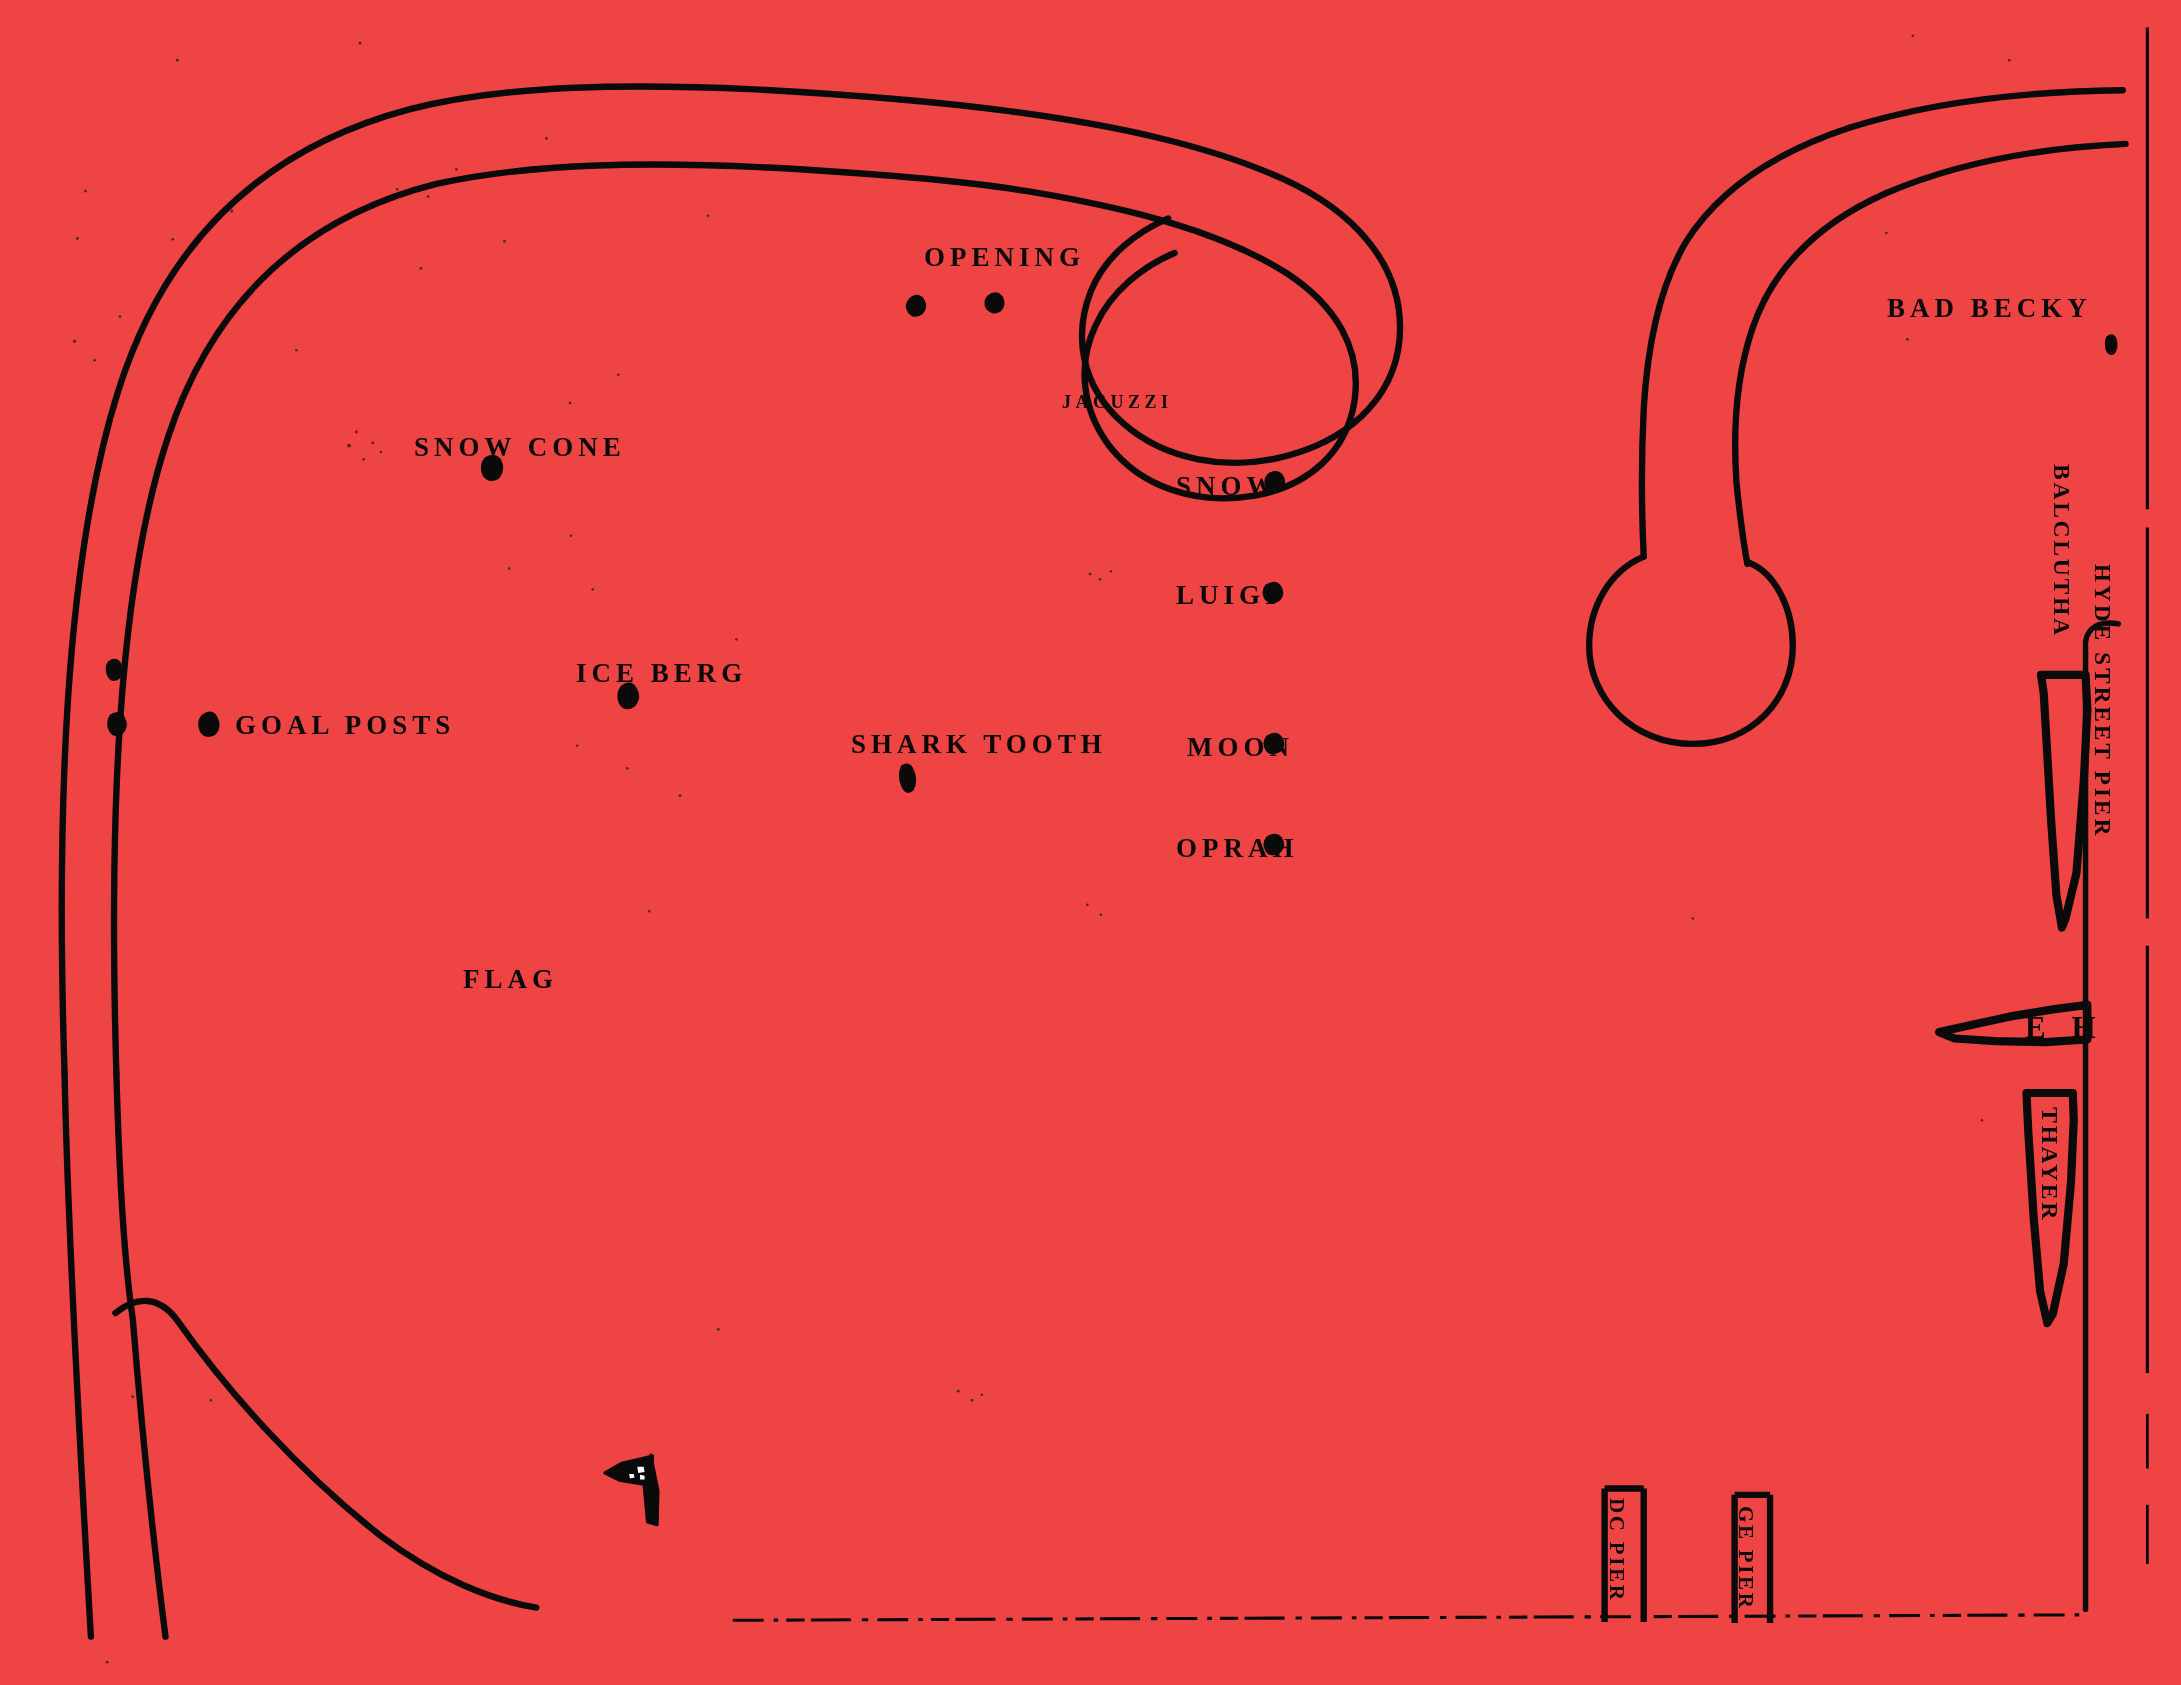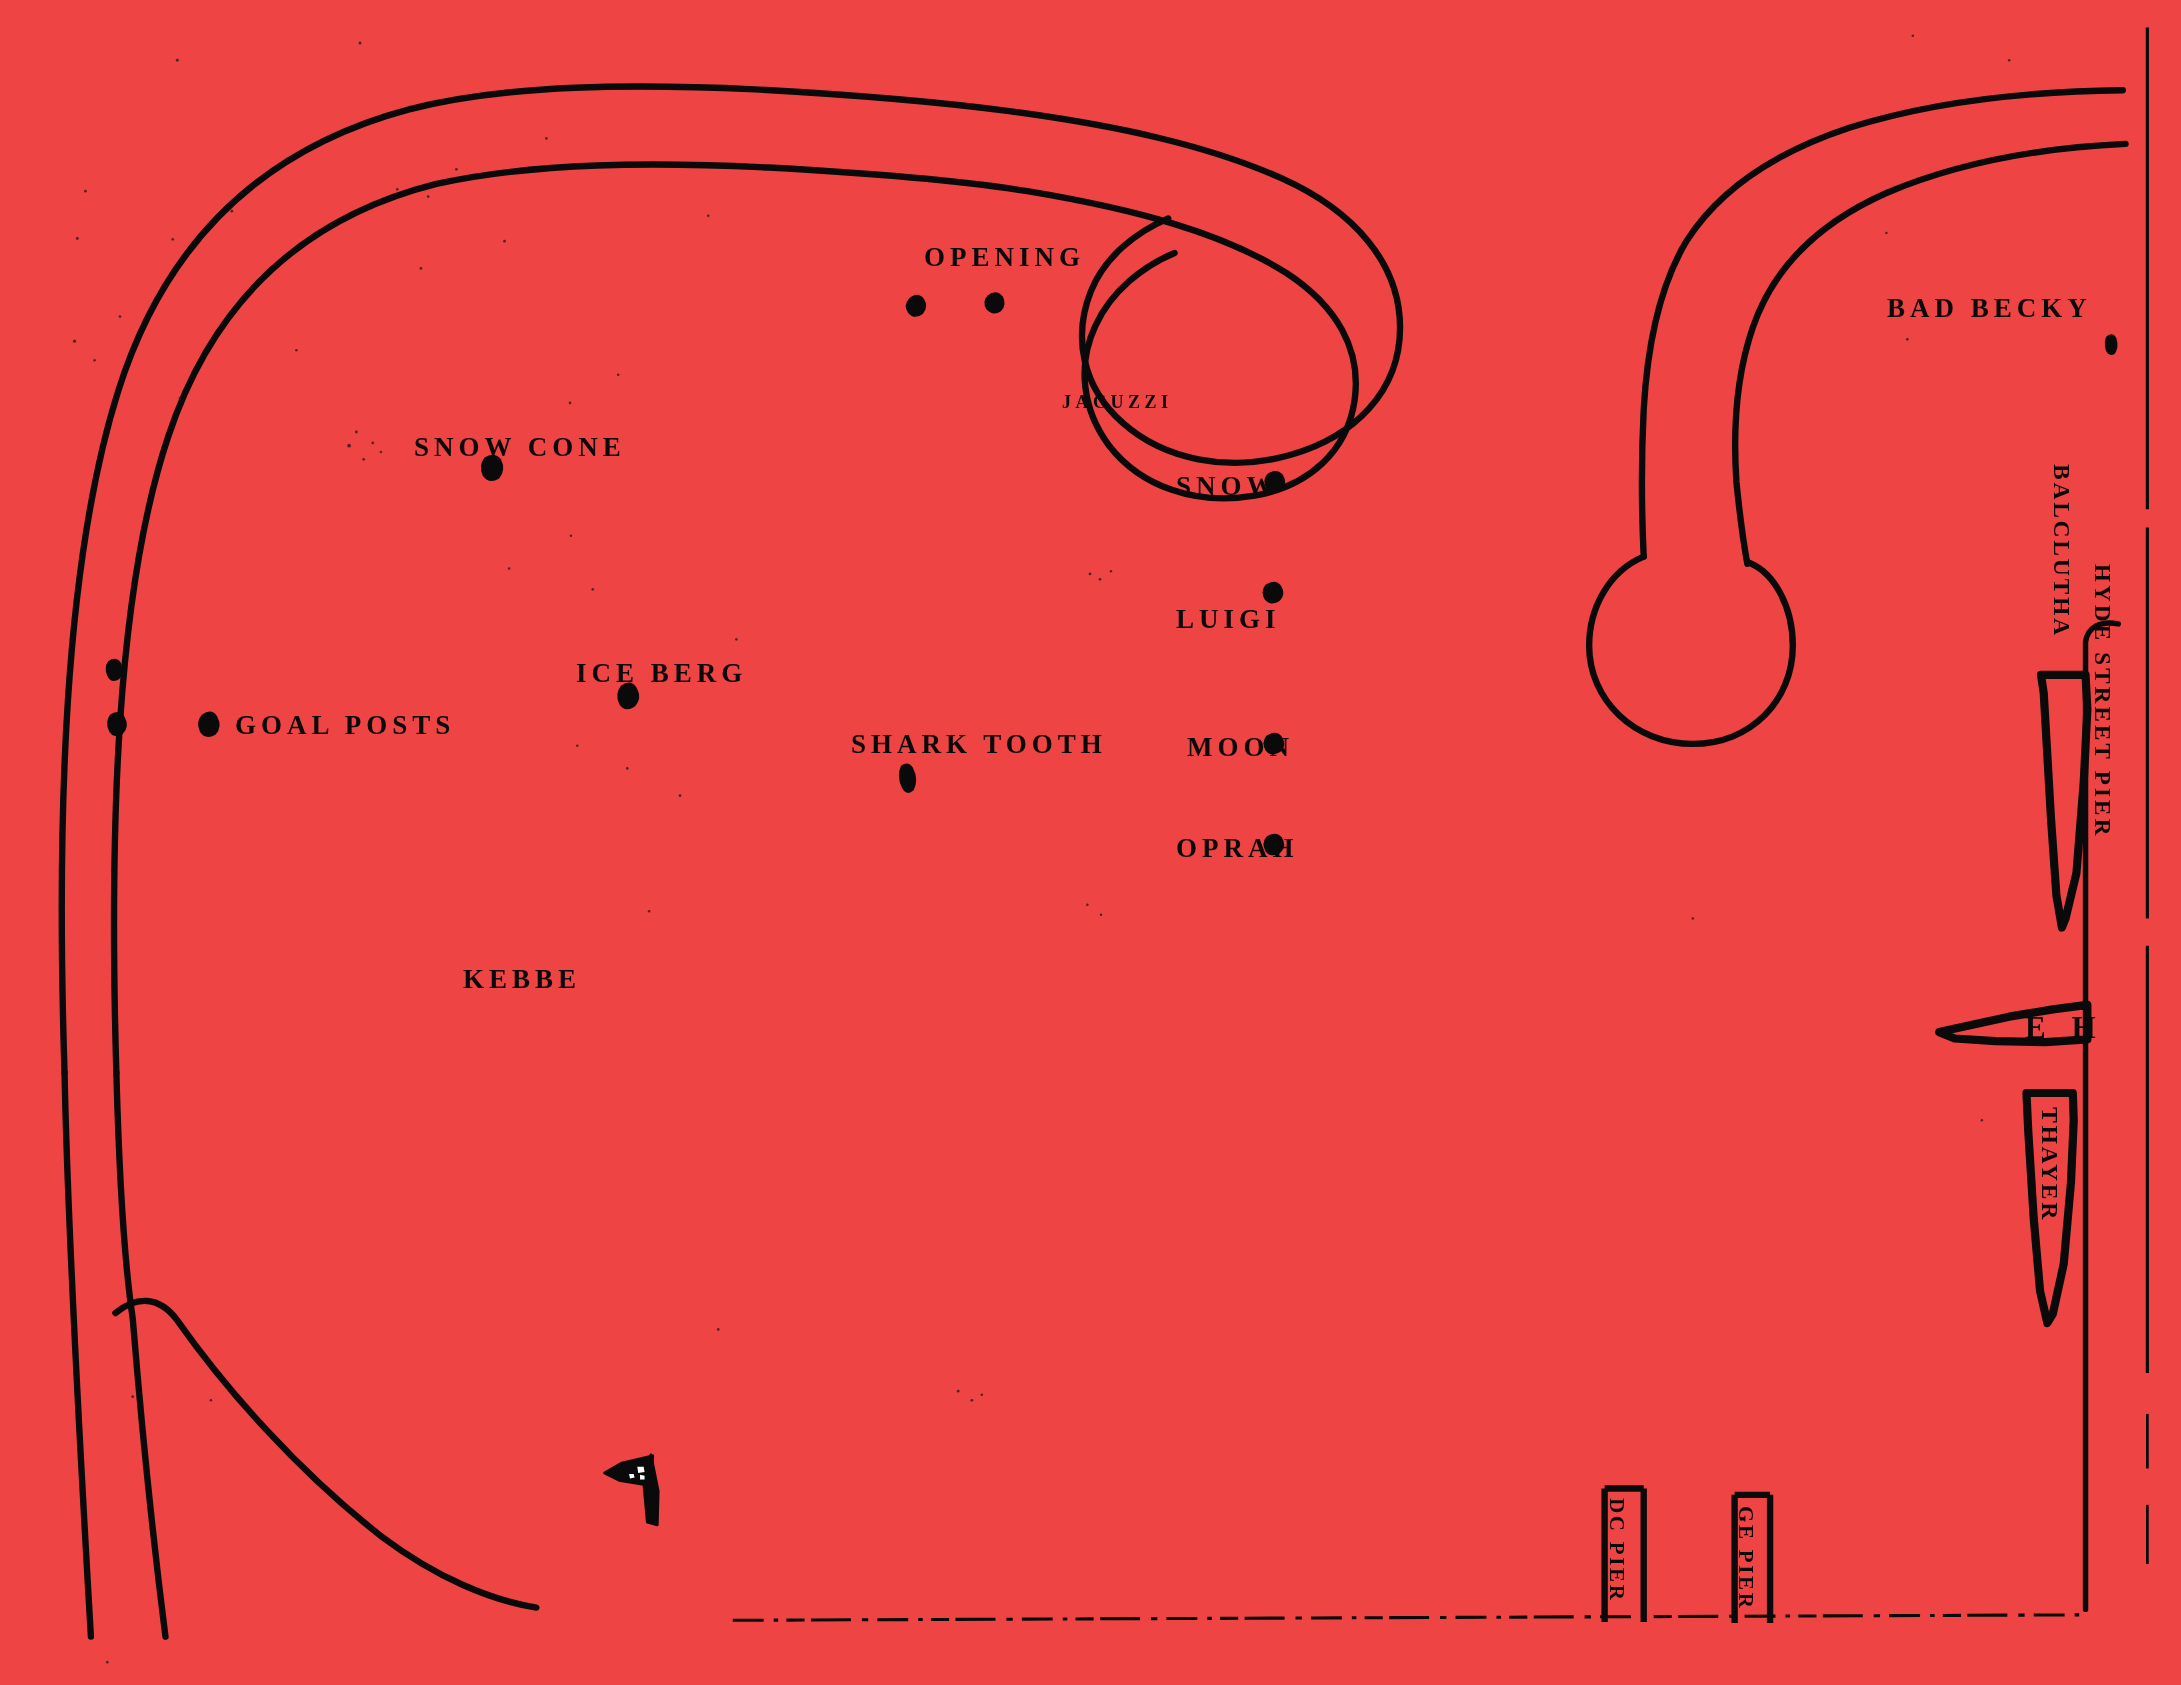--- a/index.html
+++ b/index.html
@@ -244,25 +244,25 @@
   <div class="map-label" style="left:1062px; top:393px; font-size:18px; letter-spacing:4.5px;">JACUZZI</div>
 
   <div class="map-label" style="left:414px; top:434px;">SNOW CONE</div>
 
   <div class="map-label" style="left:576px; top:660px;">ICE BERG</div>
 
   <div class="map-label" style="left:235px; top:712px;">GOAL POSTS</div>
 
   <div class="map-label" style="left:851px; top:731px;">SHARK TOOTH</div>
 
-  <div class="map-label" style="left:463px; top:966px;">KEBBE</div>
+  <div class="map-label" style="left:463px; top:966px;">FLAG</div>
 
   <div class="map-label" style="left:1176px; top:473px;">SNOW</div>
 
-  <div class="map-label" style="left:1176px; top:582px;margin-top:24px;">LUIGI</div>
+  <div class="map-label" style="left:1176px; top:582px;">LUIGI</div>
 
   <div class="map-label" style="left:1187px; top:734px;">MOON</div>
 
   <div class="map-label" style="left:1176px; top:835px;">OPRAH</div>
 
   <div class="inline-label" style="left:2025px; top:1012px;">E H</div>
 
   <div class="vert-label vl-pier" style="left:2114px; top:564px;">HYDE STREET PIER</div>
 
   <div class="vert-label vl-ship" style="left:2073px; top:464px;">BALCLUTHA</div>

